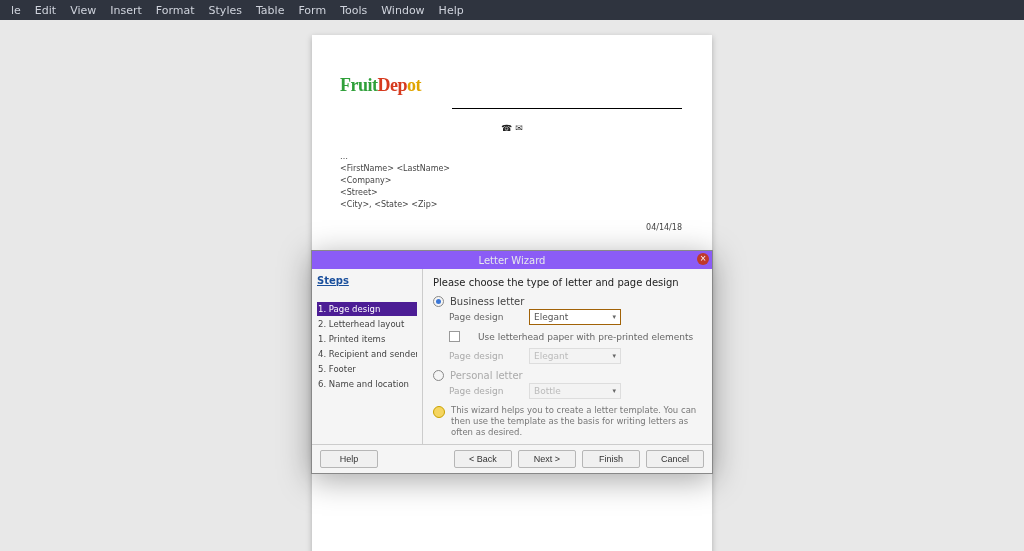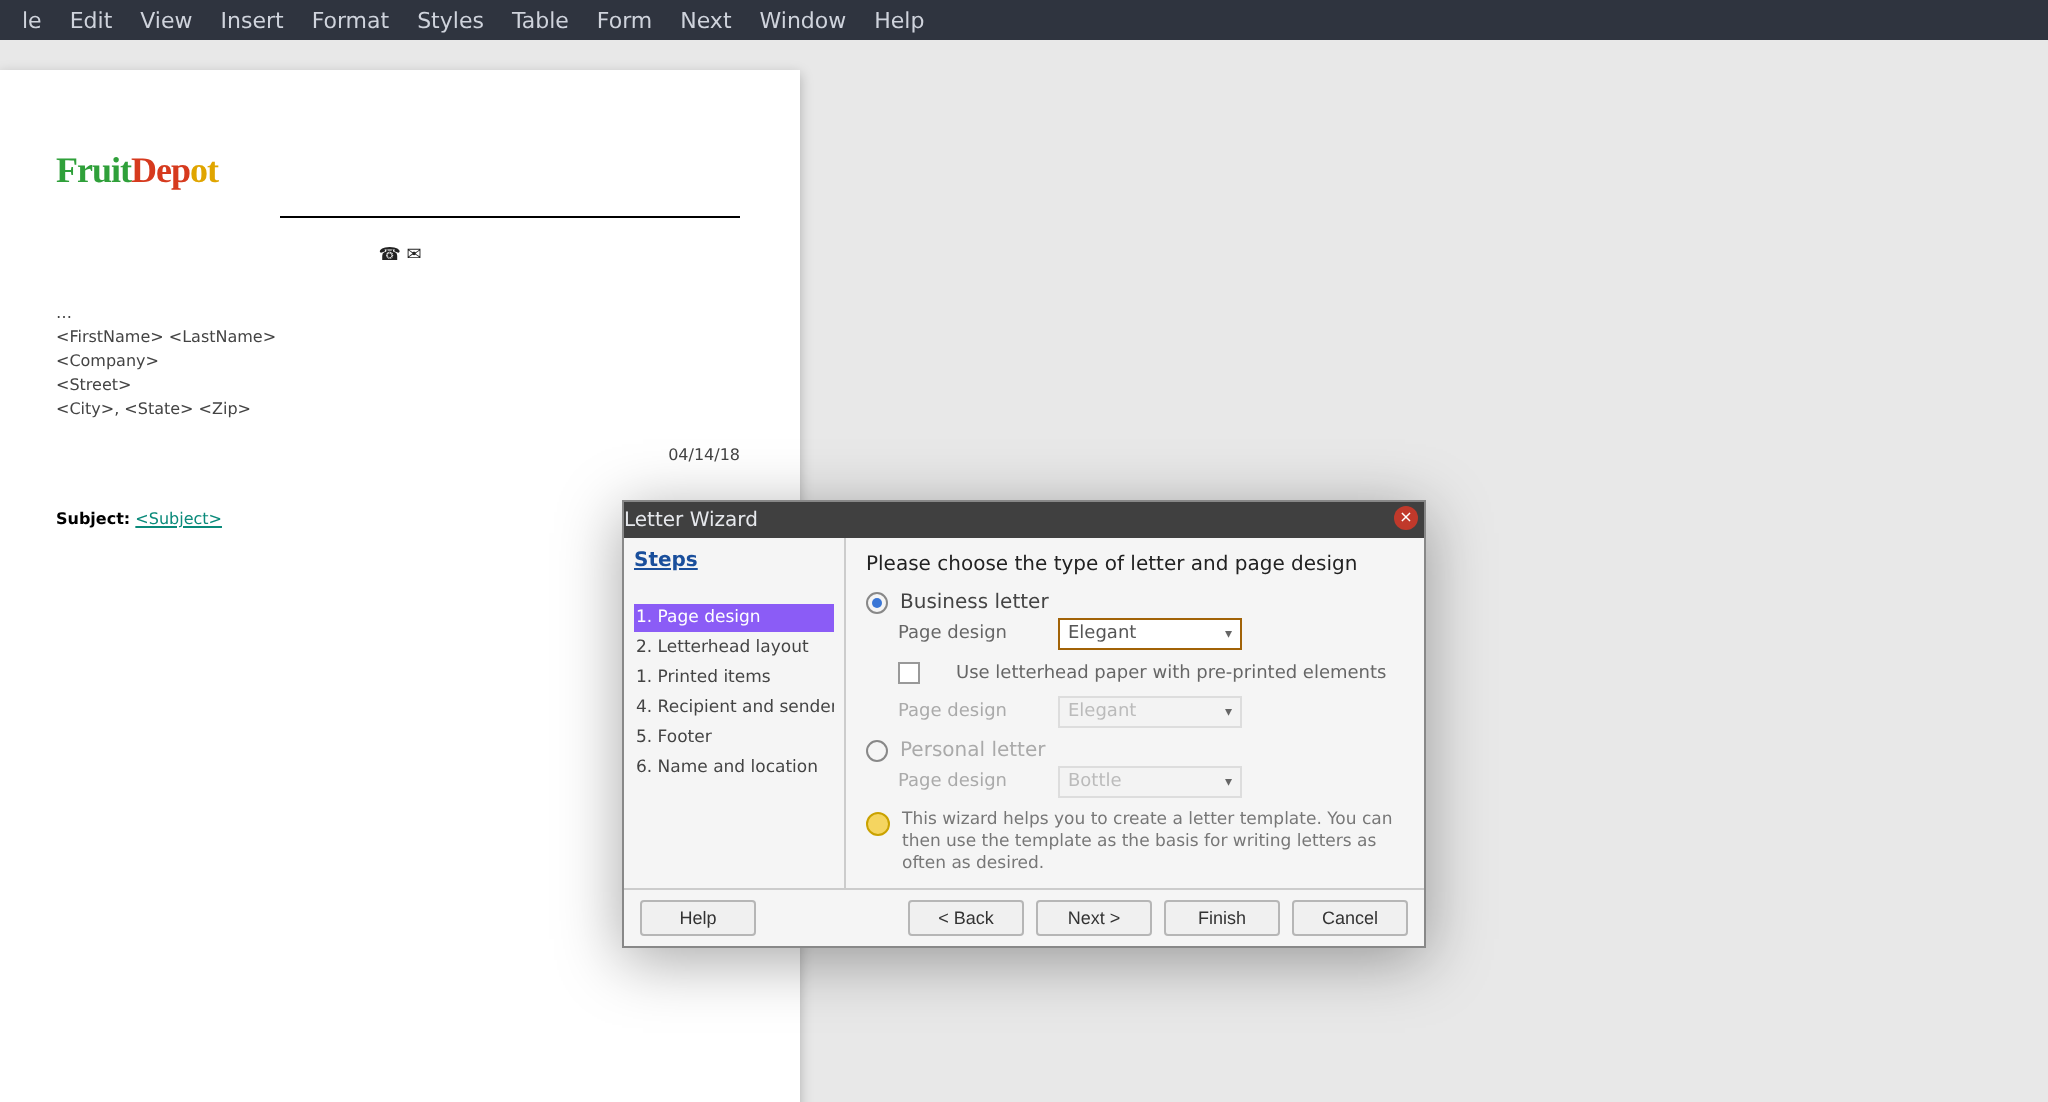--- a/index.html
+++ b/index.html
@@ -1,41 +1,41 @@
 <!DOCTYPE html>
 <html><head>
 <meta charset="utf-8">
 <style>
 html,body{margin:0;padding:0;width:1024px;height:551px;overflow:hidden;font-family:"DejaVu Sans","Liberation Sans",Arial,sans-serif;font-size:11px;background:#e8e8e8;color:#333}
 
 .menubar{background:#2f343f;color:#cfd3dc;height:20px;display:flex;align-items:center;padding:0 4px}
 .menubar span{padding:0 7px;cursor:default}
 
-.canvas{position:absolute;top:20px;left:0;right:0;bottom:0;display:flex;align-items:flex-start;overflow:hidden}
+.canvas{position:absolute;top:20px;left:0;right:0;bottom:0;display:flex;justify-content:center;align-items:flex-start;overflow:hidden}
 .page{background:#fff;width:400px;height:560px;margin-top:15px;box-shadow:0 2px 6px rgba(0,0,0,.25);position:relative;padding:40px 25px 20px 28px;box-sizing:border-box;font-size:8px;color:#444}
 .logo{font-family:"Comic Sans MS","Brush Script MT",cursive;font-weight:700;font-size:18px;letter-spacing:-.5px}
 .logo .a{color:#2fa03a}
 .logo .b{color:#d63a1e}
 .logo .c{color:#e0a500}
 .header-line{border-top:1px solid #000;position:absolute;top:73px;left:140px;right:30px}
 .header-icon{position:absolute;top:88px;left:0;right:0;text-align:center;color:#222;font-size:9px}
 .addr{margin-top:55px;line-height:1.5}
 .date{position:absolute;right:30px;top:188px}
 .subject{margin-top:44px}
 .subject b{color:#000}
 .subject span{color:#0a8a7a;text-decoration:underline}
 
 .dialog{position:absolute;left:50%;top:250px;transform:translateX(-50%);width:400px;background:#f5f5f5;border:1px solid #888;box-shadow:0 6px 30px rgba(0,0,0,.35);font-size:10px;color:#444}
-.titlebar{height:18px;background:#404040;color:#e6e8ec;display:flex;align-items:center;justify-content:flex-start;position:relative;font-size:10px}
+.titlebar{height:18px;background:#8b5cf6;color:#e6e8ec;display:flex;align-items:center;justify-content:center;position:relative;font-size:10px}
 .titlebar .close{position:absolute;right:3px;top:2px;width:12px;height:12px;border-radius:50%;background:#c0392b;color:#fff;font-size:8px;text-align:center;line-height:12px}
 .dbody{display:flex;min-height:170px}
 .steps{width:100px;border-right:1px solid #ccc;padding:6px 5px 4px 5px}
 .steps h4{margin:0 0 16px 0;font-size:10px;color:#1a4f9c;text-decoration:underline}
 .steps div.step{padding:2px 1px;margin-bottom:1px;color:#444;font-size:8.5px;white-space:nowrap;overflow:hidden}
-.steps div.active{background:#8b5cf6;color:#fff}
+.steps div.active{background:#4c1d95;color:#fff}
 .right{flex:1;padding:8px 10px 6px 10px}
 .right h5{margin:0 0 8px 0;font-size:10px;color:#222;font-weight:400}
 .opt{display:flex;align-items:center;gap:6px;margin-bottom:2px}
 .radio{width:9px;height:9px;border:1px solid #888;border-radius:50%;display:inline-flex;align-items:center;justify-content:center}
 .radio.checked:after{content:"";width:5px;height:5px;background:#3a76d6;border-radius:50%}
 .chkbox{width:9px;height:9px;border:1px solid #999;background:#fff;display:inline-block}
 .row{display:flex;align-items:center;gap:18px;margin:2px 0 6px 16px;font-size:9px;color:#666}
 .row.dis{color:#aaa}
 .row .lbl{width:62px}
 .combo{width:82px;height:14px;border:1px solid #a16207;background:#fff;display:flex;align-items:center;justify-content:space-between;padding:0 4px;font-size:9px;color:#555}
@@ -52,21 +52,21 @@
 
 <div class="menubar">
   <span>le</span>
   <span>Edit</span>
   <span>View</span>
   <span>Insert</span>
   <span>Format</span>
   <span>Styles</span>
   <span>Table</span>
   <span>Form</span>
-  <span>Next</span>
+  <span>Tools</span>
   <span>Window</span>
   <span>Help</span>
 </div>
 
 <div class="canvas">
   <div class="page">
     <div class="logo">
       <span class="a">Fruit</span><span class="b">Dep</span><span class="c">ot</span>
     </div>
     <div class="header-line"></div>

